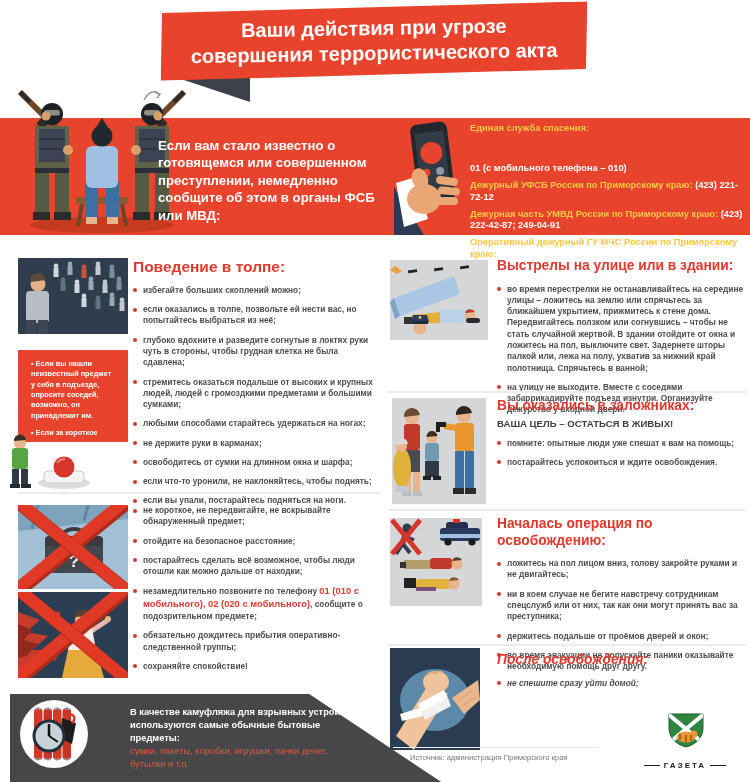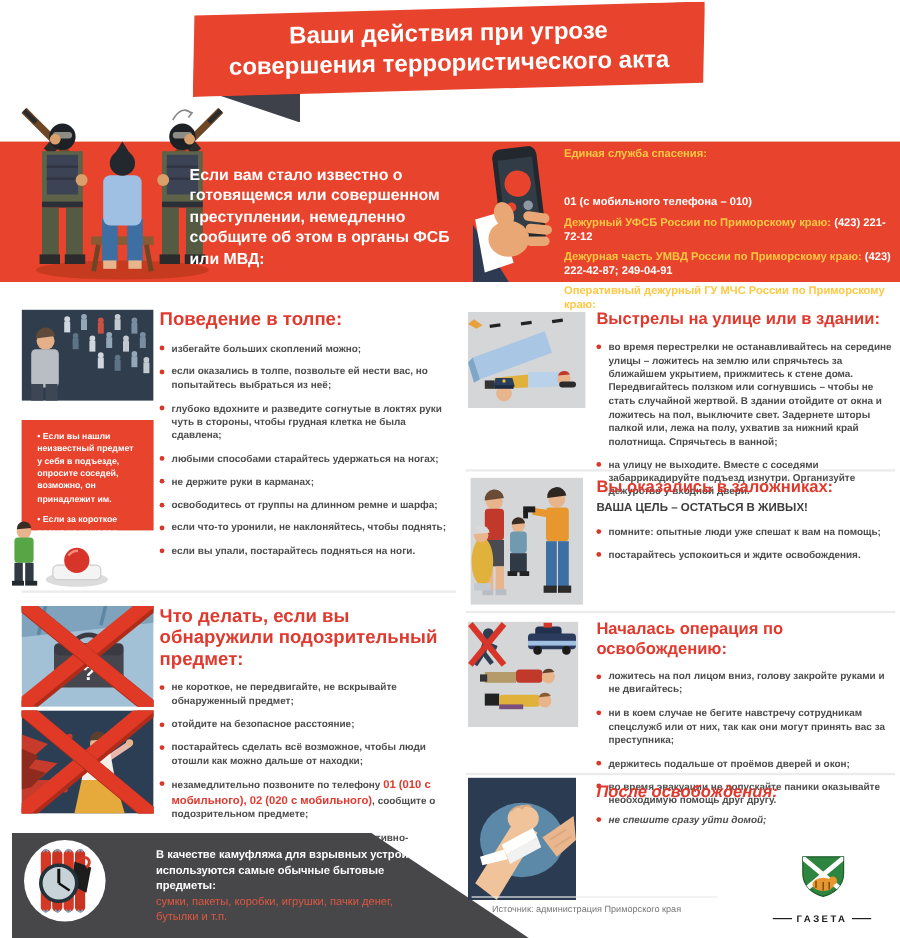--- a/index.html
+++ b/index.html
@@ -264,23 +264,24 @@
       <rect x="19" y="50" width="10" height="4" fill="#22292f"></rect>
     </g>
   </svg>
 
   <div class="abs" style="left:133px;top:258px;width:250px;">
     <h2 class="h-red h-left">Поведение в толпе:</h2>
     <ul class="bullets" style="width:240px;">
       <li>избегайте больших скоплений можно;</li>
       <li>если оказались в толпе, позвольте ей нести вас, но попытайтесь выбраться из неё;</li>
       <li>глубоко вдохните и разведите согнутые в локтях руки чуть в стороны, чтобы грудная клетка не была сдавлена;</li>
+      <li>стремитесь оказаться подальше от высоких и крупных людей, людей с громоздкими предметами и большими сумками;</li>
       <li>любыми способами старайтесь удержаться на ногах;</li>
       <li>не держите руки в карманах;</li>
-      <li>освободитесь от группы на длинном ремне и шарфа;</li>
+      <li>освободитесь от сумки на длинном окна и шарфа;</li>
       <li>если что-то уронили, не наклоняйтесь, чтобы поднять;</li>
       <li>если вы упали, постарайтесь подняться на ноги.</li>
     </ul>
   </div>
 
   <div class="abs divider" style="left:18px;top:492px;width:362px;"></div>
 
   <svg class="abs" style="left:18px;top:505px;" width="110" height="84" viewBox="0 0 110 84">
     <rect width="110" height="84" fill="#a3c1d6"></rect>
     <polygon points="0,0 110,0 110,14 0,26" fill="#7fa3bd"></polygon>
@@ -316,21 +317,20 @@
     </g>
     <g>
       <line x1="-4" y1="92" x2="114" y2="-6" stroke="#b02c1a" stroke-width="13"></line>
       <line x1="-6" y1="90" x2="112" y2="-8" stroke="#e03a27" stroke-width="12"></line>
       <line x1="-4" y1="-6" x2="114" y2="92" stroke="#b02c1a" stroke-width="13"></line>
       <line x1="-6" y1="-8" x2="112" y2="90" stroke="#e03a27" stroke-width="12"></line>
     </g>
   </svg>
 
   <div class="abs" style="left:133px;top:505px;width:252px;">
-    <h2 class="h-red h-left">Что делать, если вы обнаружили подозрительный предмет:</h2>
     <ul class="bullets" style="width:245px;">
       <li>не короткое, не передвигайте, не вскрывайте обнаруженный предмет;</li>
       <li>отойдите на безопасное расстояние;</li>
       <li>постарайтесь сделать всё возможное, чтобы люди отошли как можно дальше от находки;</li>
       <li><span>незамедлительно позвоните по телефону </span><span class="hl">01 (010 с мобильного), 02 (020 с мобильного)</span><span>, сообщите о подозрительном предмете;</span></li>
       <li>обязательно дождитесь прибытия оперативно-следственной группы;</li>
       <li class="red-li">сохраняйте спокойствие!</li>
     </ul>
   </div>
 

